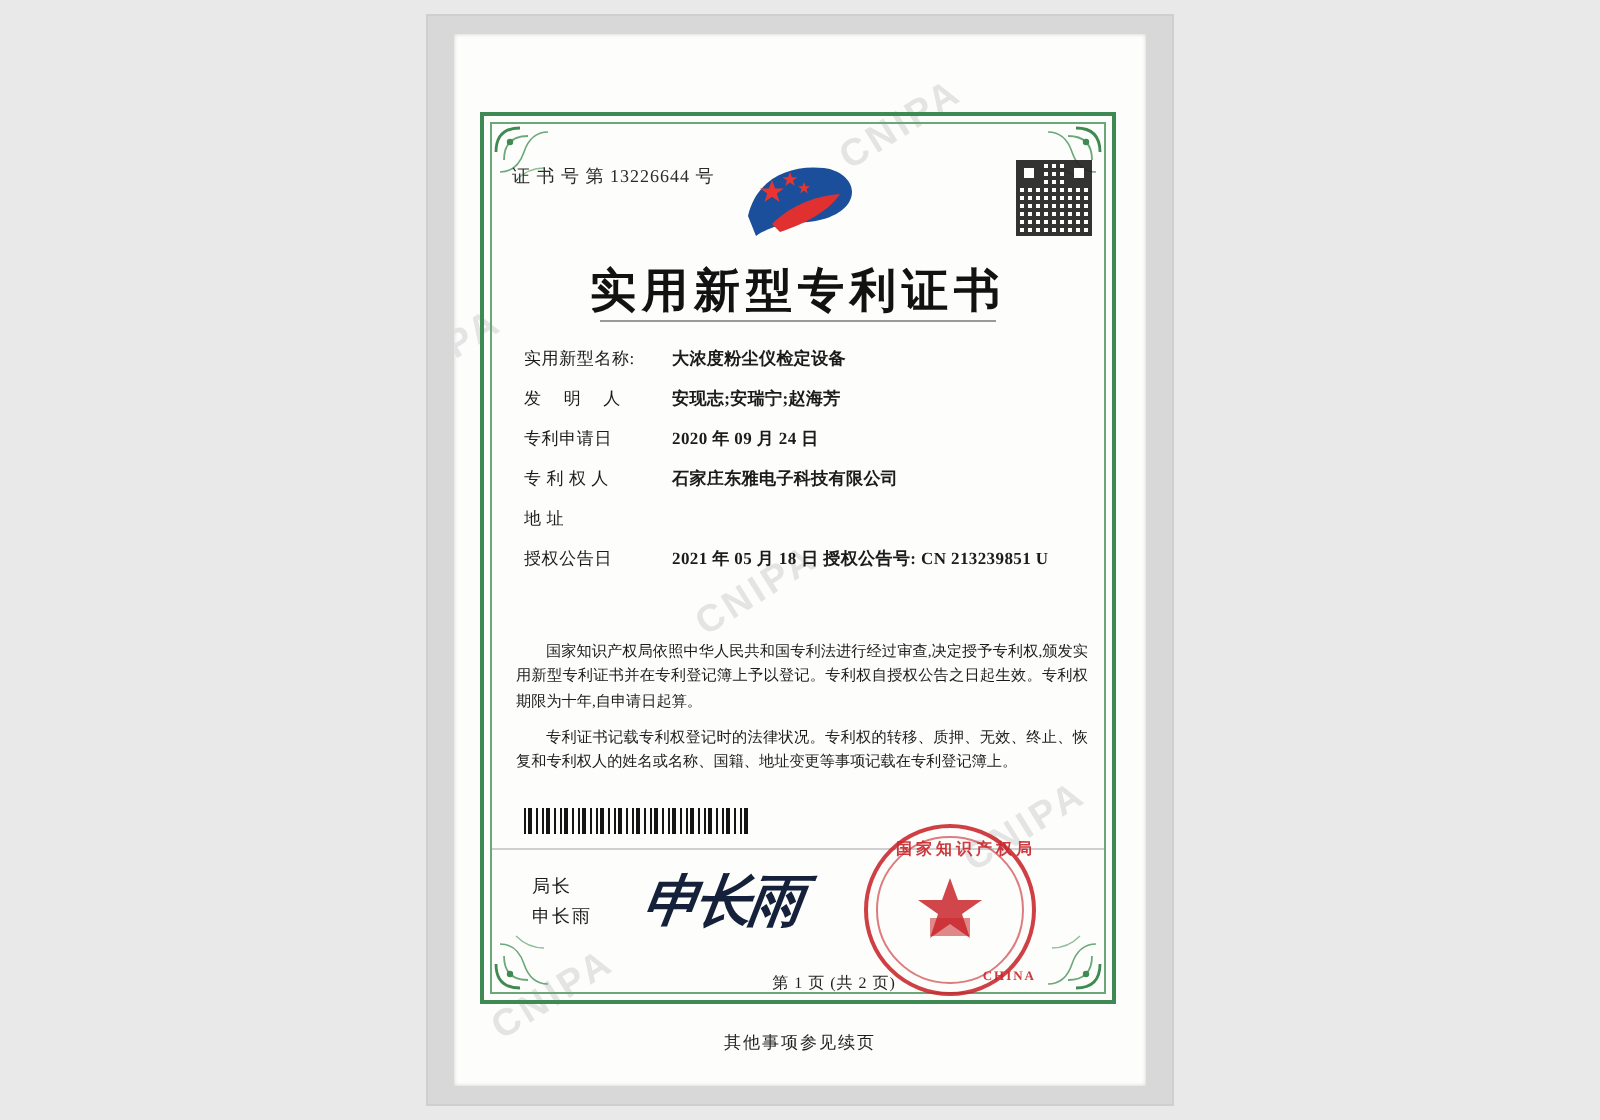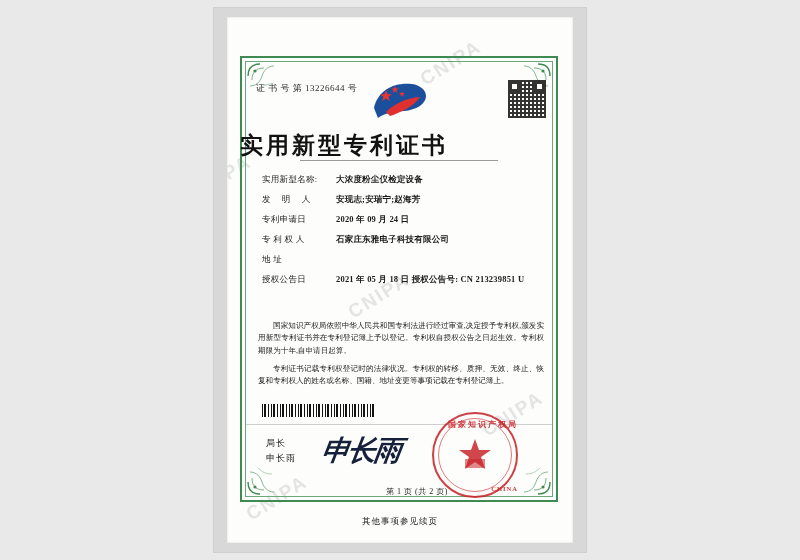--- a/index.html
+++ b/index.html
@@ -123,21 +123,21 @@
     left: 368px;
     top: 78px;
     width: 62px;
     height: 48px;
   }
   #title {
     position: absolute;
     left: 240px;
     top: 130px;
     width: 318px;
-    text-align: left;
+    text-align: center;
     font-size: 23px;
     font-weight: bold;
     color: #121212;
     letter-spacing: 3px;
   }
   #title-rule {
     position: absolute;
     left: 300px;
     top: 160px;
     width: 198px;

